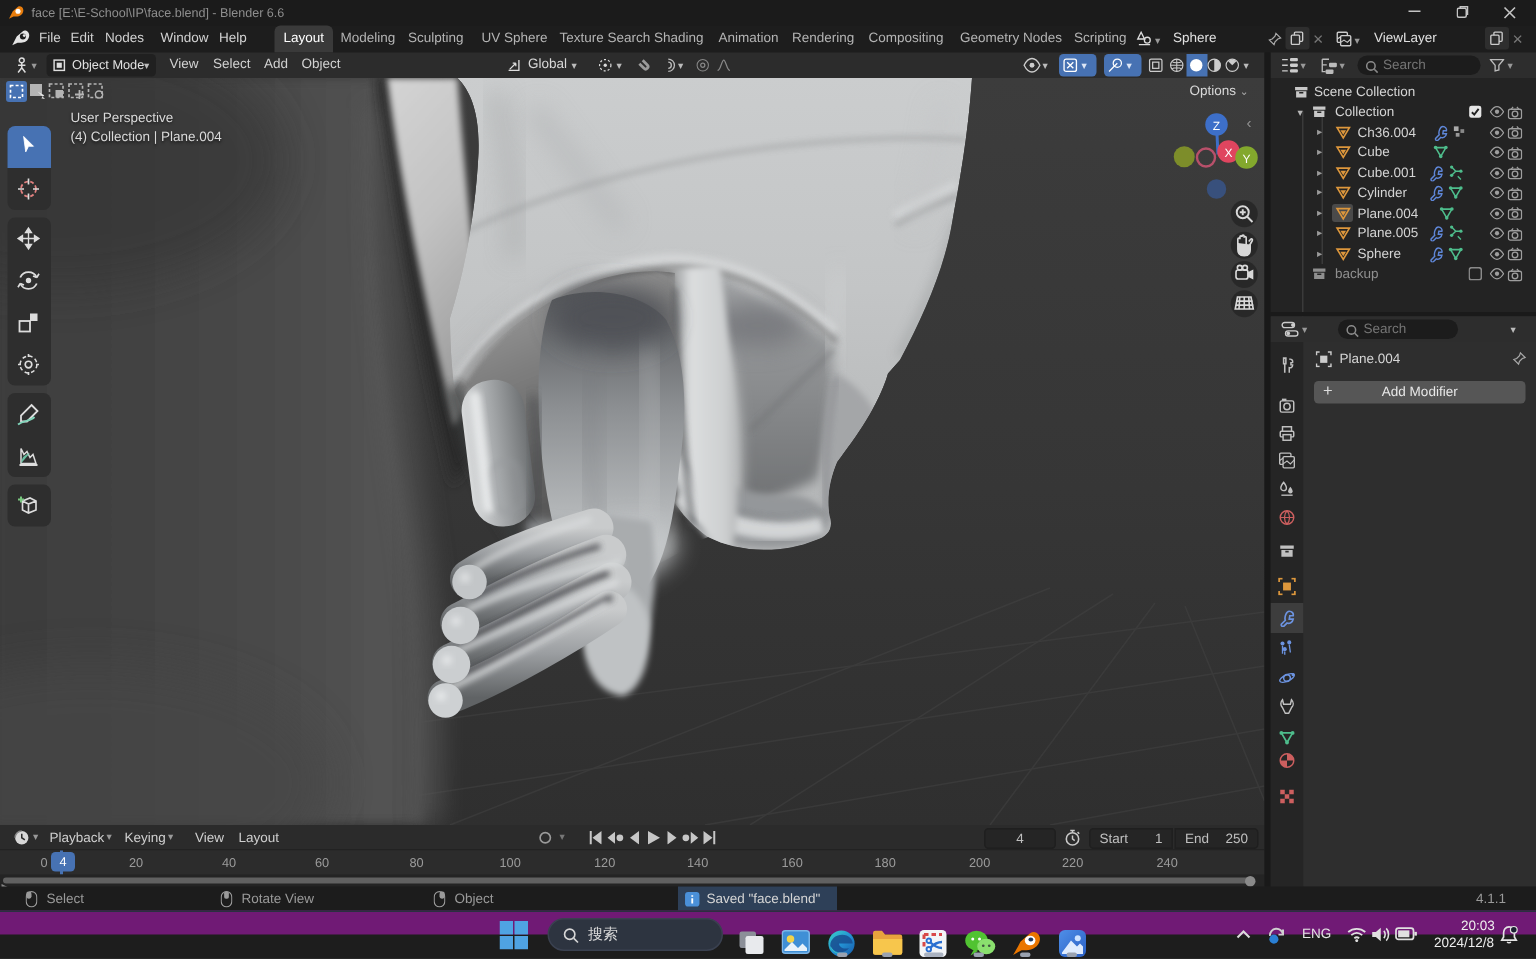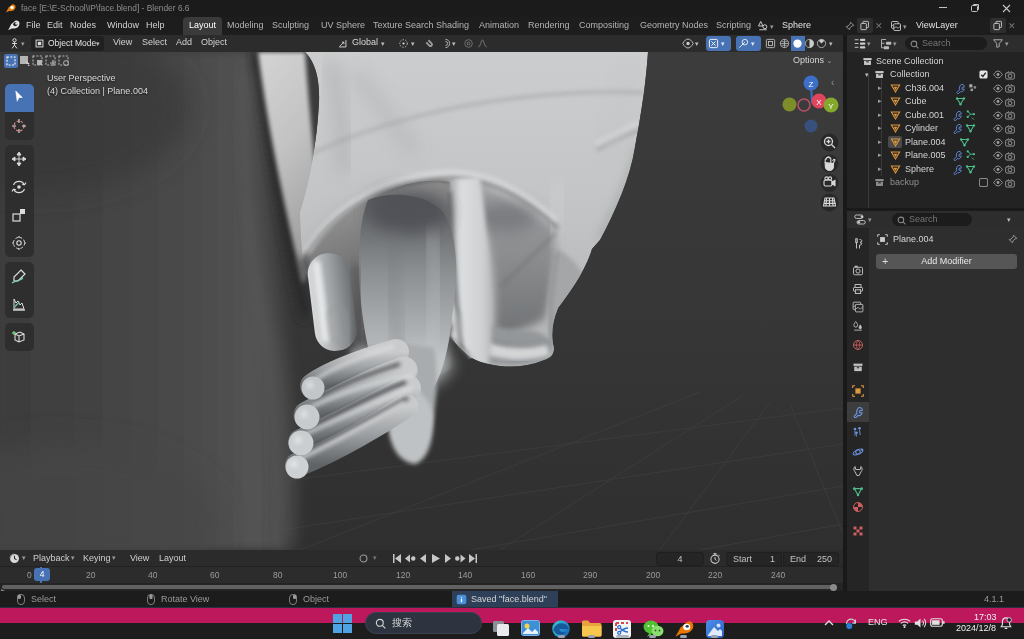--- a/index.html
+++ b/index.html
@@ -4,21 +4,21 @@
 html,body{width:1024px;height:639px;overflow:hidden}
 body{font-family:"Liberation Sans",sans-serif;background:#1d1d1d;position:relative;color:#d0d0d0}
 .abs{position:absolute}
 #titlebar{left:0;top:0;width:1024px;height:17px;background:#1b1b1b;font-size:8.4px;color:#8e8e8e}
 #menubar{left:0;top:17px;width:1024px;height:18px;background:#1d1d1d;font-size:9px;color:#d2d2d2}
 #vheader{left:0;top:35px;width:843px;height:17px;background:#2c2c2c;font-size:9px;color:#d2d2d2}
 #viewport{left:0;top:52px;width:843px;height:498px;background:#353535;overflow:hidden}
 #timeline{left:0;top:550px;width:843px;height:41px;background:#2b2b2b}
 #rcol{left:847px;top:35px;width:177px;height:556px;background:#232323}
 #statusbar{left:0;top:591px;width:1024px;height:16px;background:#1c1c1c;font-size:9px;color:#9a9a9a}
-#taskbar{left:0;top:607px;width:1024px;height:16px;background:#be185d}
+#taskbar{left:0;top:607px;width:1024px;height:16px;background:#701a75}
 #vsplit{left:843px;top:35px;width:4px;height:556px;background:#191919}
 </style></head>
 <body>
 
 <div class="abs" id="titlebar">
  <svg class="abs" style="left:5px;top:4px" width="11" height="9" viewBox="0 0 22 18">
       <path d="M7 7 L14 1 C17 -1 22 2 21 7 C20 12 16 14 12 14 L8 14 L2 17 L5 11 Z" fill="#e87d0d"></path>
       <circle cx="14" cy="7" r="3.4" fill="#fff"></circle>
     </svg>
  <span class="abs" style="left:21px;top:3px">face [E:\E-School\IP\face.blend] - Blender 6.6</span>
@@ -512,21 +512,21 @@
  <div class="abs" style="left:0;top:17px;width:843px;height:16px;background:#2c2c2c;font-size:8.5px;color:#9b9b9b">
   <span class="abs" style="left:27px;top:3px">0</span>
       <span class="abs" style="left:86px;top:3px">20</span>
       <span class="abs" style="left:148px;top:3px">40</span>
       <span class="abs" style="left:210px;top:3px">60</span>
       <span class="abs" style="left:273px;top:3px">80</span>
       <span class="abs" style="left:333px;top:3px">100</span>
       <span class="abs" style="left:396px;top:3px">120</span>
       <span class="abs" style="left:458px;top:3px">140</span>
       <span class="abs" style="left:521px;top:3px">160</span>
-      <span class="abs" style="left:583px;top:3px">290</span>
+      <span class="abs" style="left:583px;top:3px">180</span>
       <span class="abs" style="left:646px;top:3px">200</span>
       <span class="abs" style="left:708px;top:3px">220</span>
       <span class="abs" style="left:771px;top:3px">240</span>
   <div class="abs" style="left:40px;top:0;width:2px;height:16px;background:#4772b3"></div>
   <div class="abs" style="left:34px;top:1px;width:16px;height:13px;background:#4772b3;border-radius:3px;color:#fff;text-align:center;line-height:13px;font-size:8.5px">4</div>
  </div>
 
  <div class="abs" style="left:0;top:33px;width:843px;height:8px;background:#242424">
   <div class="abs" style="left:2px;top:2px;width:834px;height:4px;background:#616161;border-radius:3px"></div>
   <div class="abs" style="left:830px;top:0.5px;width:7px;height:7px;background:#8a8a8a;border-radius:50%"></div>
@@ -1048,20 +1048,20 @@
     </svg>
  <svg class="abs" style="left:914px;top:10px" width="13" height="12" viewBox="0 0 16 14">
       <path d="M1 5 L4 5 L8 1.5 L8 12.5 L4 9 L1 9 Z" fill="#e0e0e0"></path>
       <path d="M10.5 4 C12 5.5 12 8.5 10.5 10 M12.5 2 C15 4.5 15 9.5 12.5 12" stroke="#e0e0e0" stroke-width="1.3" fill="none"></path>
     </svg>
  <svg class="abs" style="left:930px;top:10px" width="15" height="11" viewBox="0 0 18 13">
       <rect x="0.8" y="2" width="14" height="9" rx="2" fill="none" stroke="#e0e0e0" stroke-width="1.4"></rect>
       <rect x="15.5" y="5" width="2" height="3" fill="#e0e0e0"></rect>
       <rect x="2.5" y="3.8" width="9" height="5.5" fill="#e0e0e0"></rect>
     </svg>
- <span class="abs" style="left:974px;top:5px;font-size:9px;color:#eee">17:03</span>
+ <span class="abs" style="left:974px;top:5px;font-size:9px;color:#eee">20:03</span>
  <span class="abs" style="left:956px;top:16px;font-size:9px;color:#eee">2024/12/8</span>
  <svg class="abs" style="left:1000px;top:10px" width="12" height="13" viewBox="0 0 15 16">
       <path d="M7.5 1 C10.5 1 12 3.5 12 6 L12 9.5 L13.5 12 L1.5 12 L3 9.5 L3 6 C3 3.5 4.5 1 7.5 1 Z" fill="none" stroke="#e4e4e4" stroke-width="1.4"></path>
       <path d="M6 13.5 A1.8 1.8 0 0 0 9 13.5" fill="none" stroke="#e4e4e4" stroke-width="1.3"></path>
       <circle cx="11.5" cy="3.5" r="2.8" fill="#1a2030" stroke="#e4e4e4" stroke-width="1"></circle>
     </svg>
 </div>
 
 </body></html>

